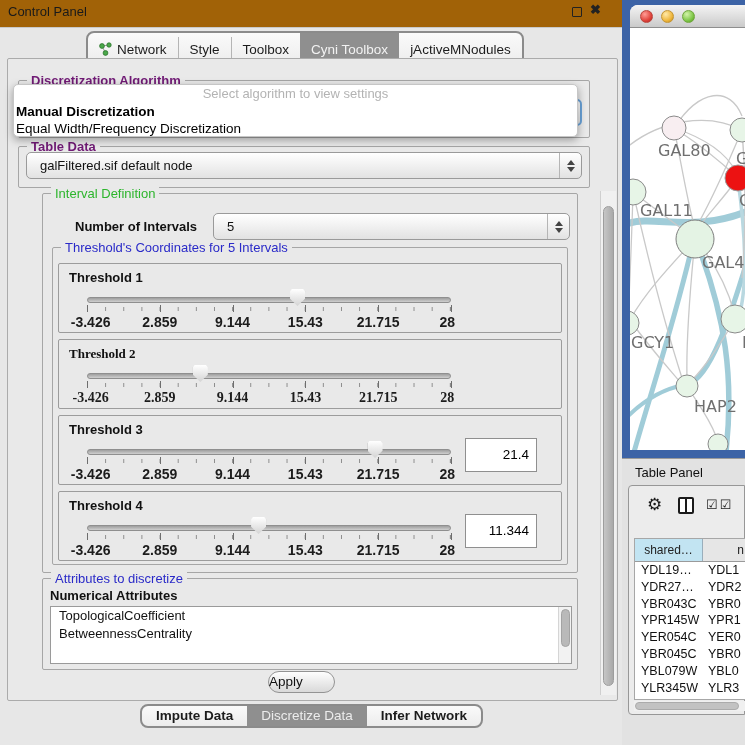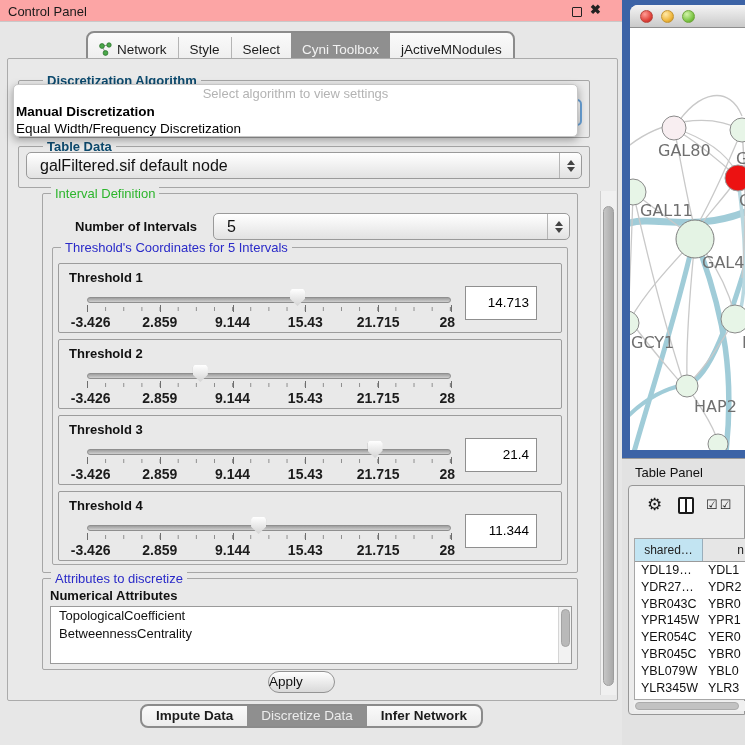--- a/index.html
+++ b/index.html
@@ -2,41 +2,41 @@
 <html><head>
 <meta charset="utf-8">
 <style>
   * { margin:0; padding:0; box-sizing:border-box; }
   html,body { width:745px; height:745px; }
   body { font-family:"Liberation Sans", sans-serif; background:#e2e2e2; }
   .stage { position:relative; width:745px; height:745px; overflow:hidden; background:#e2e2e2; }
 
   
   .cp { position:absolute; left:0; top:0; width:622px; height:745px; background:#e7e7e7; }
-  .cp-titlebar { position:absolute; left:0; top:0; width:622px; height:22px; background:#fca5a5; border-bottom:1px solid #c9c9c9; }
+  .cp-titlebar { position:absolute; left:0; top:0; width:622px; height:28px; background:#a16207; border-bottom:1px solid #c9c9c9; }
   .cp-title { position:absolute; left:8px; top:4px; font-size:13px; color:#1a1a1a; }
   .wc-float { position:absolute; left:572px; top:7px; width:10px; height:10px; border:1.6px solid #222; border-radius:1px; }
   .wc-close { position:absolute; left:590px; top:2px; font-size:13px; font-weight:bold; color:#222; }
 
   
   .tabbar { position:absolute; left:86px; top:31px; height:36px; display:flex; border:2px solid #8b8b8b; border-radius:8px; overflow:hidden; background:linear-gradient(#fafafa,#ececec); }
   .tab { display:flex; align-items:center; gap:5px; padding:0 11px; font-size:13.5px; color:#1c1c1c; white-space:nowrap; }
   .tab.sel { background:#8f8f8f; color:#f2f2f2; }
   .tabsep { width:1px; background:#b5b5b5; margin:4px 0; }
 
   
   .cp-body { position:absolute; left:7px; top:58px; width:611px; height:643px; background:#e9e9e9; border:1px solid #ababab; border-radius:2px; }
 
   .group { position:absolute; border:1px solid #a6a6a6; border-radius:2px; }
   .gtitle { position:absolute; top:-8px; left:8px; background:#e9e9e9; padding:0 4px; font-size:13px; white-space:nowrap; }
-  .gtitle.dark { color:#0c4a6e; font-weight:bold;margin-left:16px; }
+  .gtitle.dark { color:#701a75; font-weight:bold; }
   .gtitle.green { color:#2db52d; }
   .gtitle.blue { color:#2a2ac8; }
 
-  .combo { position:absolute; height:27px; border:1px solid #9a9a9a; border-radius:5px; background:linear-gradient(#ffffff,#e2e2e2); font-size:16px; color:#111; display:flex; align-items:center;justify-content:space-between; }
+  .combo { position:absolute; height:27px; border:1px solid #9a9a9a; border-radius:5px; background:linear-gradient(#ffffff,#e2e2e2); font-size:13px; color:#111; display:flex; align-items:center;justify-content:space-between; }
   .combo .val { padding-left:13px; flex:1; }
   .combo .stepper { width:22px; height:100%; border-left:1px solid #b5b5b5; display:flex; flex-direction:column; align-items:center; justify-content:center; gap:2px; }
   .arr-up { width:0; height:0; border-left:4px solid transparent; border-right:4px solid transparent; border-bottom:5px solid #444; }
   .arr-dn { width:0; height:0; border-left:4px solid transparent; border-right:4px solid transparent; border-top:5px solid #444; }
   .combo.focusring { border:2.5px solid #6aa2d8; }
 
   
   .popup { position:absolute; left:13px; top:84px; width:565px; height:53px; background:#ffffff; border:1px solid #c6c6c6; border-radius:5px; box-shadow:0 3px 9px rgba(0,0,0,0.35); z-index:30; overflow:hidden; }
   .popup .ph { height:18px; line-height:18px; text-align:center; color:#b3b3b3; font-size:13px; }
   .popup .opt { height:17px; line-height:17px; padding-left:2px; font-size:13.5px; color:#000; }
@@ -123,21 +123,21 @@
           <circle cx="6.5" cy="11" r="2.4" fill="#4aa84a" stroke="#2c742c" stroke-width="0.8"></circle>
         </svg>
         <span>Network</span>
       </div>
       <div class="tabsep"></div>
       <div class="tab">
           <span>Style</span>
         </div>
       <div class="tabsep"></div>
       <div class="tab">
-          <span>Select</span>
+          <span>Toolbox</span>
         </div>
       <div class="tab sel">
           <span>Cyni Toolbox</span>
         </div>
       <div class="tab">
           <span>jActiveMNodules</span>
         </div>
     </div>
 
     <div class="cp-body"></div>
@@ -201,24 +201,23 @@
           <div class="mt" style="left:80%"></div>
           <div class="mt" style="left:100%"></div>
         <div class="thumb" style="left:calc(57.7% - 7px);"></div>
         <span class="tlab" style="left:1%">-3.426</span>
         <span class="tlab" style="left:20%">2.859</span>
         <span class="tlab" style="left:40%">9.144</span>
         <span class="tlab" style="left:60%">15.43</span>
         <span class="tlab" style="left:80%">21.715</span>
         <span class="tlab" style="left:99%">28</span>
       </div>
-      <div class="valbox">14.713</div>
-    </div>
-
-    <div class="thr-box" style="top:339px;">
+    </div>
+
+    <div class="thr-box" style="top:339px;font-family:Liberation Serif, serif;">
       <div class="thr-label">Threshold 2</div>
       <div class="slider">
         <div class="track"></div>
         <div class="minor"></div>
         <div class="mt" style="left:0%"></div>
           <div class="mt" style="left:20%"></div>
           <div class="mt" style="left:40%"></div>
           <div class="mt" style="left:60%"></div>
           <div class="mt" style="left:80%"></div>
           <div class="mt" style="left:100%"></div>

